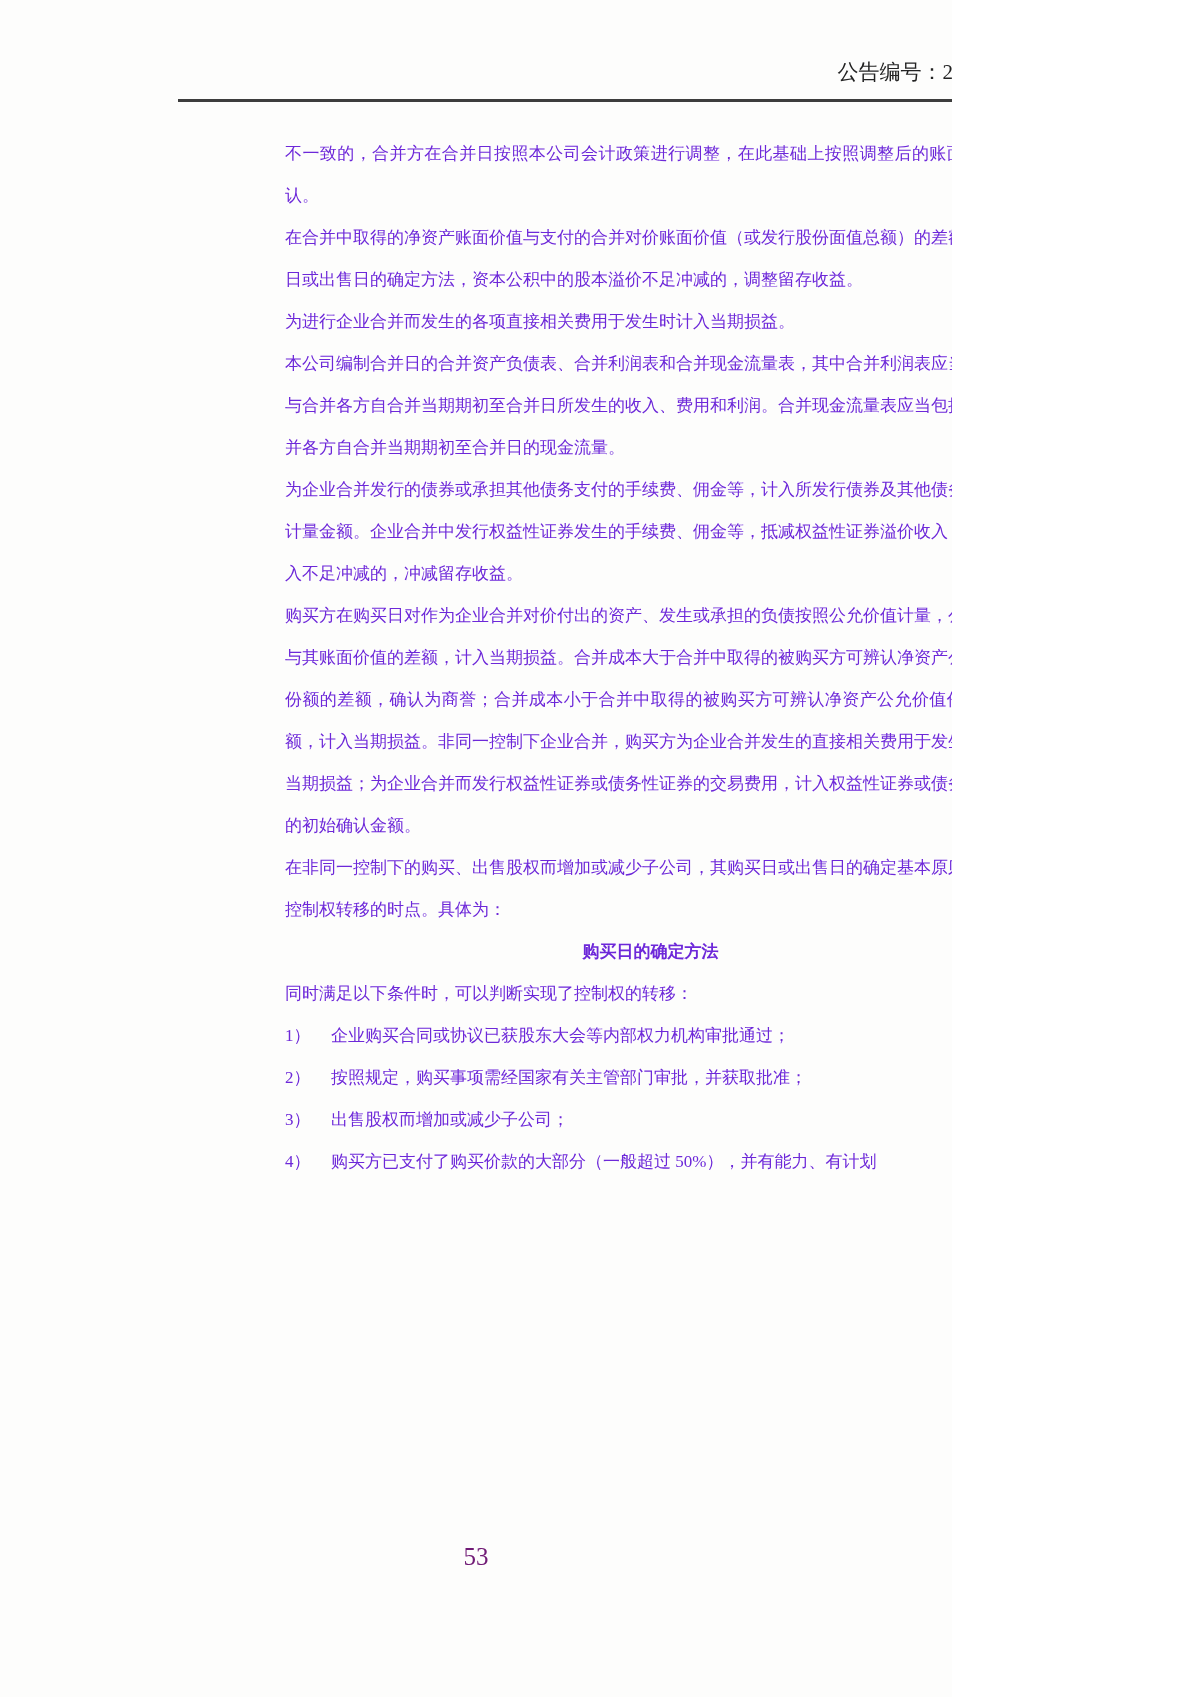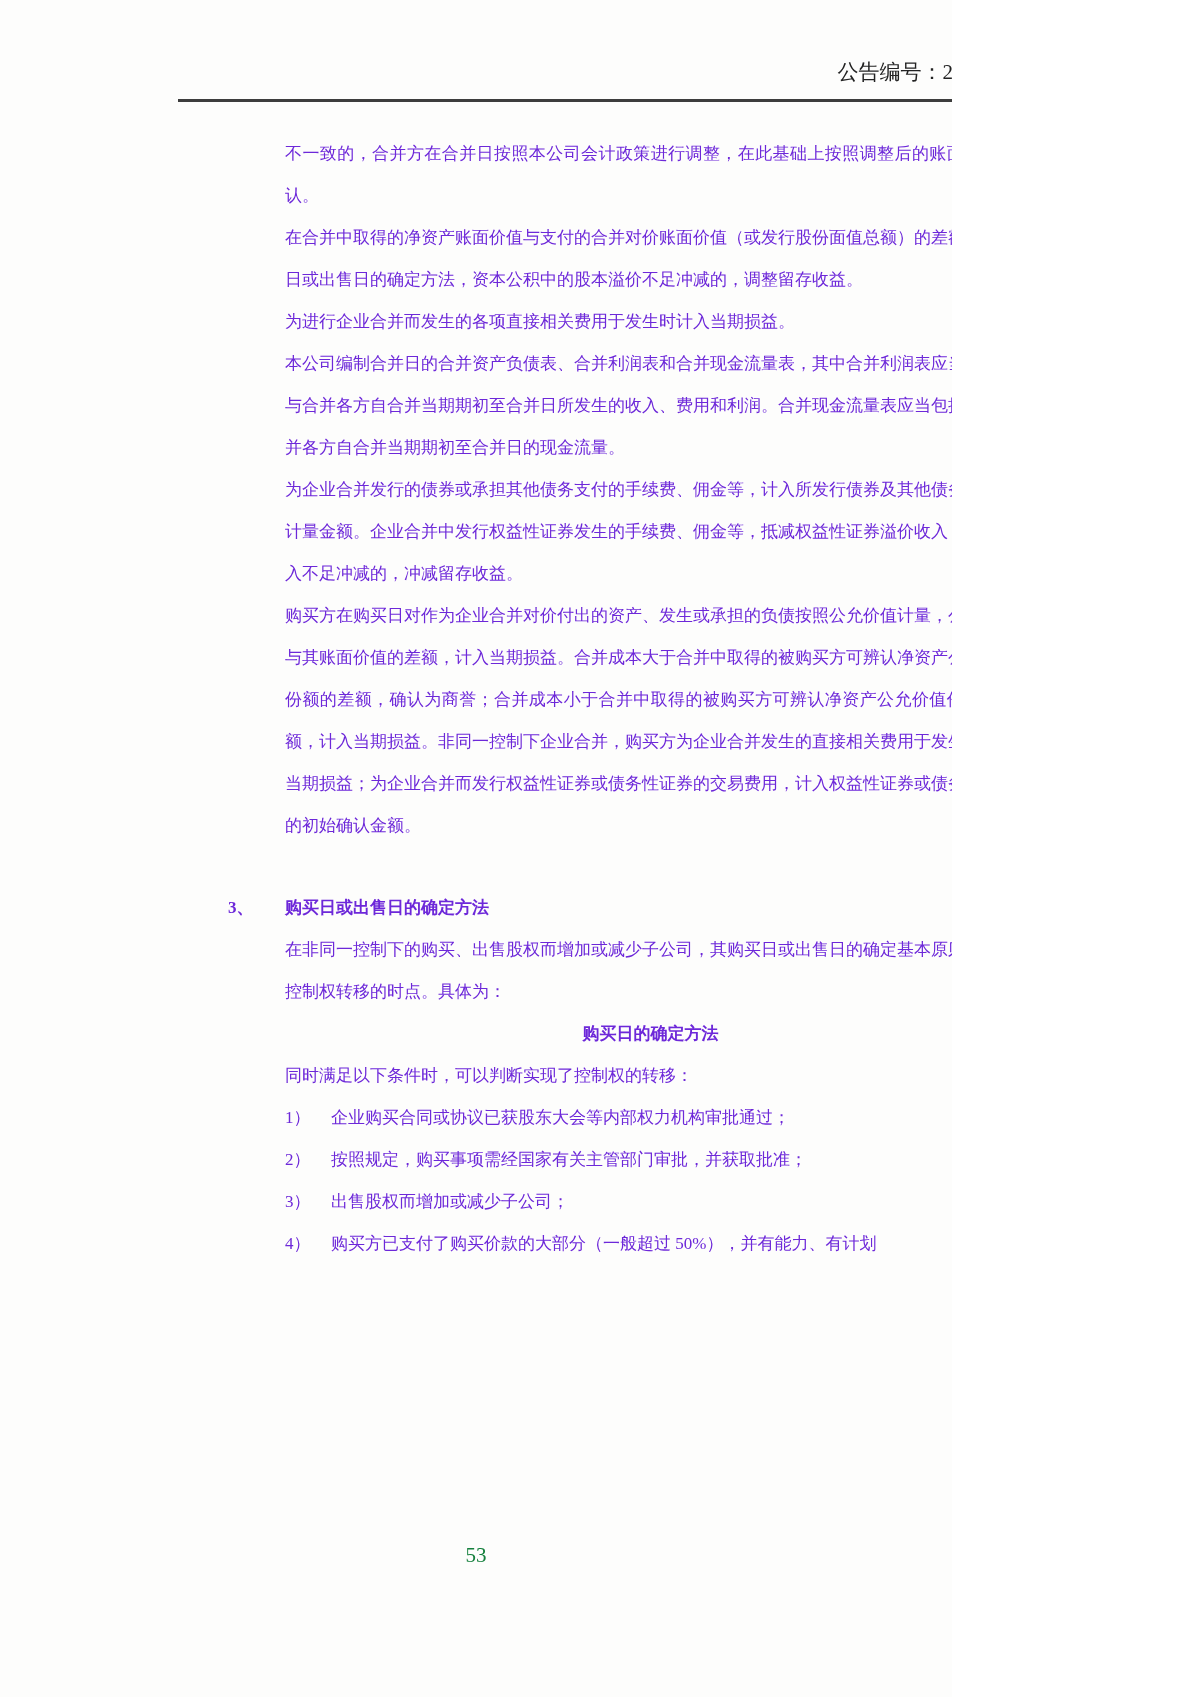--- a/index.html
+++ b/index.html
@@ -52,22 +52,22 @@
   .subheading { font-weight: bold; text-align: center; }
   .list-item { display: flex; }
   .li-marker { flex: 0 0 46px; }
   .li-text { flex: 1; }
   .page-number {
     position: absolute;
     top: 1543px;
     left: 0;
     width: 100%;
     text-align: center;
-    font-size: 21px;
-    color: #15803d;
+    font-size: 25px;
+    color: #701a75;
   }
 </style>
 </head>
 <body>
 
 <div class="page">
 
   <div class="doc-header">
     <span>公告编号：2020-044</span>
   </div>
@@ -77,23 +77,20 @@
   <div class="content">
 
     <p class="para">不一致的，合并方在合并日按照本公司会计政策进行调整，在此基础上按照调整后的账面价值确认。</p>
     <p class="para">在合并中取得的净资产账面价值与支付的合并对价账面价值（或发行股份面值总额）的差额，购买日或出售日的确定方法，资本公积中的股本溢价不足冲减的，调整留存收益。</p>
     <p class="para">为进行企业合并而发生的各项直接相关费用于发生时计入当期损益。</p>
     <p class="para">本公司编制合并日的合并资产负债表、合并利润表和合并现金流量表，其中合并利润表应当包括参与合并各方自合并当期期初至合并日所发生的收入、费用和利润。合并现金流量表应当包括参与合并各方自合并当期期初至合并日的现金流量。</p>
     <p class="para">为企业合并发行的债券或承担其他债务支付的手续费、佣金等，计入所发行债券及其他债务的初始计量金额。企业合并中发行权益性证券发生的手续费、佣金等，抵减权益性证券溢价收入，溢价收入不足冲减的，冲减留存收益。</p>
 
     <p class="para">购买方在购买日对作为企业合并对价付出的资产、发生或承担的负债按照公允价值计量，公允价值与其账面价值的差额，计入当期损益。合并成本大于合并中取得的被购买方可辨认净资产公允价值份额的差额，确认为商誉；合并成本小于合并中取得的被购买方可辨认净资产公允价值份额的差额，计入当期损益。非同一控制下企业合并，购买方为企业合并发生的直接相关费用于发生时计入当期损益；为企业合并而发行权益性证券或债务性证券的交易费用，计入权益性证券或债务性证券的初始确认金额。</p>
 
-    <div class="section-heading">
-      <span class="sec-num">3、</span><span class="sec-title">购买日或出售日的确定方法</span>
-    </div>
     <p class="para">在非同一控制下的购买、出售股权而增加或减少子公司，其购买日或出售日的确定基本原则是判断控制权转移的时点。具体为：</p>
     <p class="para subheading">购买日的确定方法</p>
     <p class="para">同时满足以下条件时，可以判断实现了控制权的转移：</p>
 
     <div class="list-item">
       <span class="li-marker">1）</span>
       <span class="li-text">企业购买合同或协议已获股东大会等内部权力机构审批通过；</span>
     </div>
     <div class="list-item">
       <span class="li-marker">2）</span>

